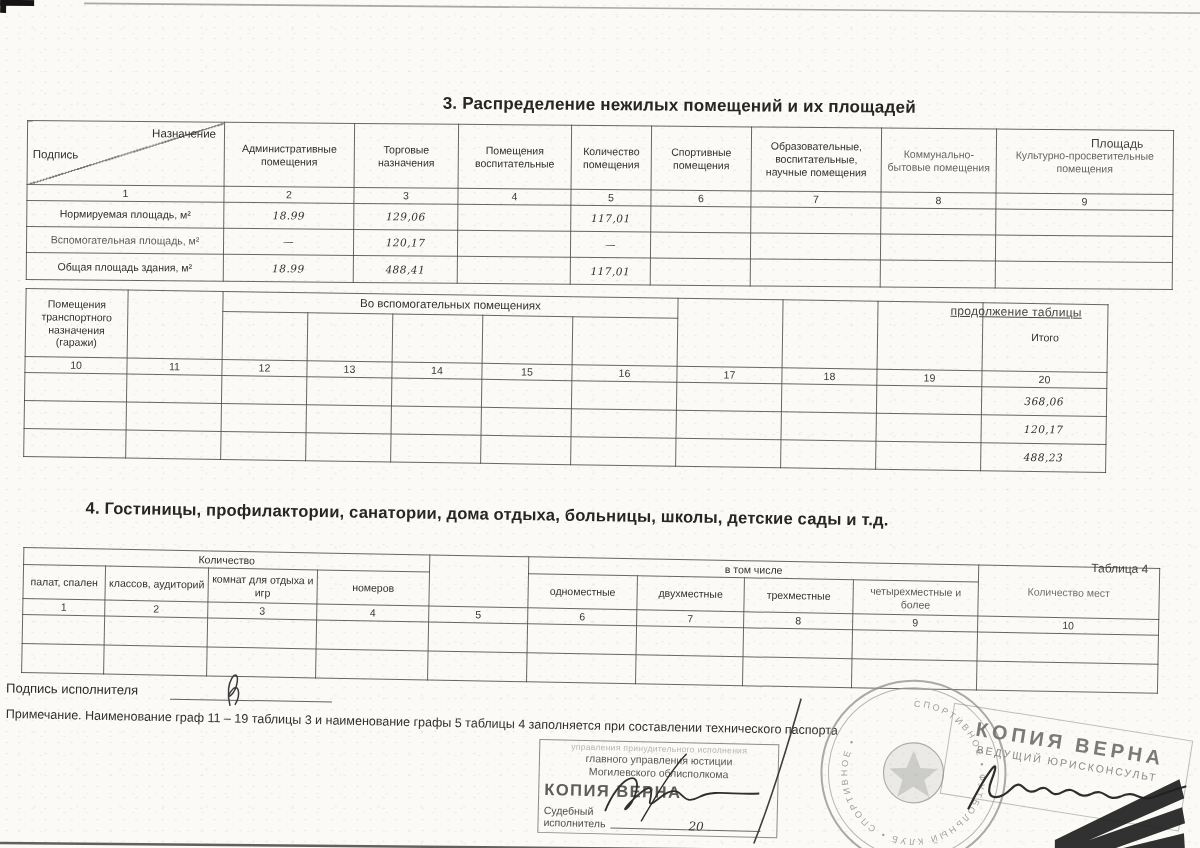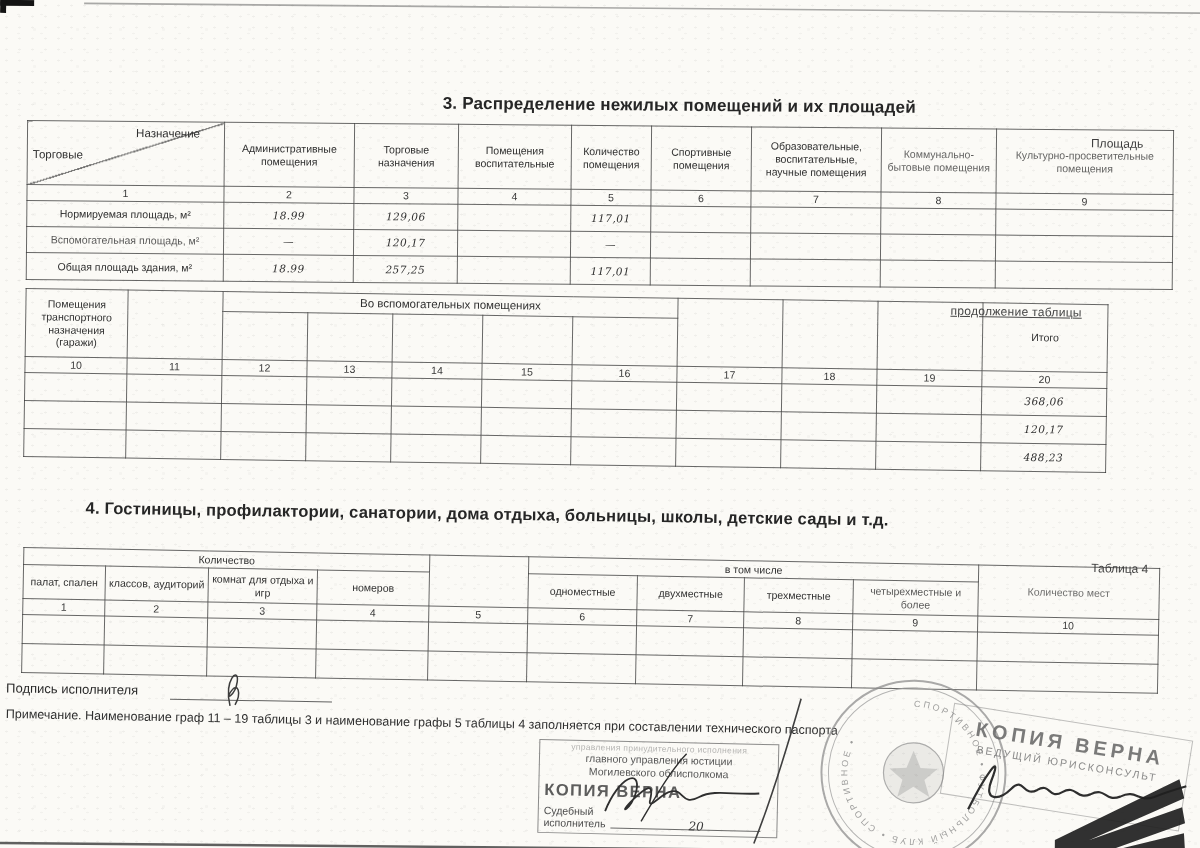--- a/index.html
+++ b/index.html
@@ -17,21 +17,21 @@
   .inner{position:absolute;left:0;top:0;width:1200px;height:848px;transform:rotate(.5deg);transform-origin:20px 20px;}
   .abs{position:absolute;}
   .title{font-weight:bold;font-size:17px;letter-spacing:.2px;color:#262626;}
   table.t{position:absolute;border-collapse:collapse;table-layout:fixed;}
   table.t td{border:1px solid rgba(62,62,62,.78);font-size:10.5px;text-align:center;vertical-align:middle;padding:1px 2px;line-height:1.22;color:#303030;overflow:visible;}
   td.lbl{text-align:left;font-size:11.5px;padding-left:5px;white-space:nowrap;}
   tr.nums td{font-size:10.5px;color:#3a3a3a;padding:0;}
   .hw{font-family:"DejaVu Serif",serif;font-style:italic;font-size:20px;color:#2e2e2e;letter-spacing:.5px;white-space:nowrap;}
   td.hw{padding:0;}
   .corner{position:relative;padding:0;background:linear-gradient(to bottom right,transparent calc(50% - .7px),rgba(62,62,62,.7) calc(50% - .7px),rgba(62,62,62,.7) calc(50% + .7px),transparent calc(50% + .7px));}
-  .corner .tr{position:absolute;right:24px;top:4px;font-size:11.5px;}
+  .corner .tr{position:absolute;right:8px;top:4px;font-size:11.5px;}
   .corner .bl{position:absolute;left:5px;top:26px;font-size:11.5px;}
   .tbl-label{font-size:12px;color:#3f3f3f;}
   .cont-label{font-size:12px;color:#474747;text-decoration:underline;letter-spacing:.3px;}
   .grp{font-size:11.5px;}
   .itogo{font-size:11.5px;}
   .garage{font-size:10.5px;line-height:1.3;}
   .sig-line{border-bottom:1.4px solid rgba(60,60,60,.8);}
   .note{font-size:12.5px;color:#2f2f2f;transform:rotate(.65deg);transform-origin:left top;white-space:nowrap;}
   
   .stampbox{left:545px;top:736px;width:238px;height:92px;border:1px solid rgba(110,110,110,.8);transform:rotate(.8deg);color:#5c5c5c;}
@@ -68,21 +68,21 @@
       <col style="width:80px">
           <col style="width:100px">
           <col style="width:130px">
           <col style="width:115px">
           <col style="width:177px">
     </colgroup>
     <tbody>
           <tr style="height:64px">
       <td class="corner">
         <span class="tr">Назначение</span>
-        <span class="bl">Торговые</span>
+        <span class="bl">Подпись</span>
       </td>
       <td>Административные помещения</td>
       <td>Торговые назначения</td>
       <td>Помещения воспитательные</td>
       <td>Количество помещения</td>
       <td>Спортивные помещения</td>
       <td>Образовательные, воспитательные, научные помещения</td>
       <td style="opacity:.75">Коммунально-бытовые помещения</td>
       <td style="opacity:.75">Культурно-просветительные помещения</td>
     </tr>
@@ -115,21 +115,21 @@
       <td class="hw"></td>
       <td class="hw">—</td>
       <td class="hw"></td>
       <td class="hw"></td>
       <td class="hw"></td>
       <td class="hw"></td>
     </tr>
     <tr style="height:27px">
       <td class="lbl">Общая площадь здания, м²</td>
       <td class="hw">18.99</td>
-      <td class="hw">257,25</td>
+      <td class="hw">488,41</td>
       <td class="hw"></td>
       <td class="hw">117,01</td>
       <td class="hw"></td>
       <td class="hw"></td>
       <td class="hw"></td>
       <td class="hw"></td>
     </tr>
   </tbody>
       </table>
 

